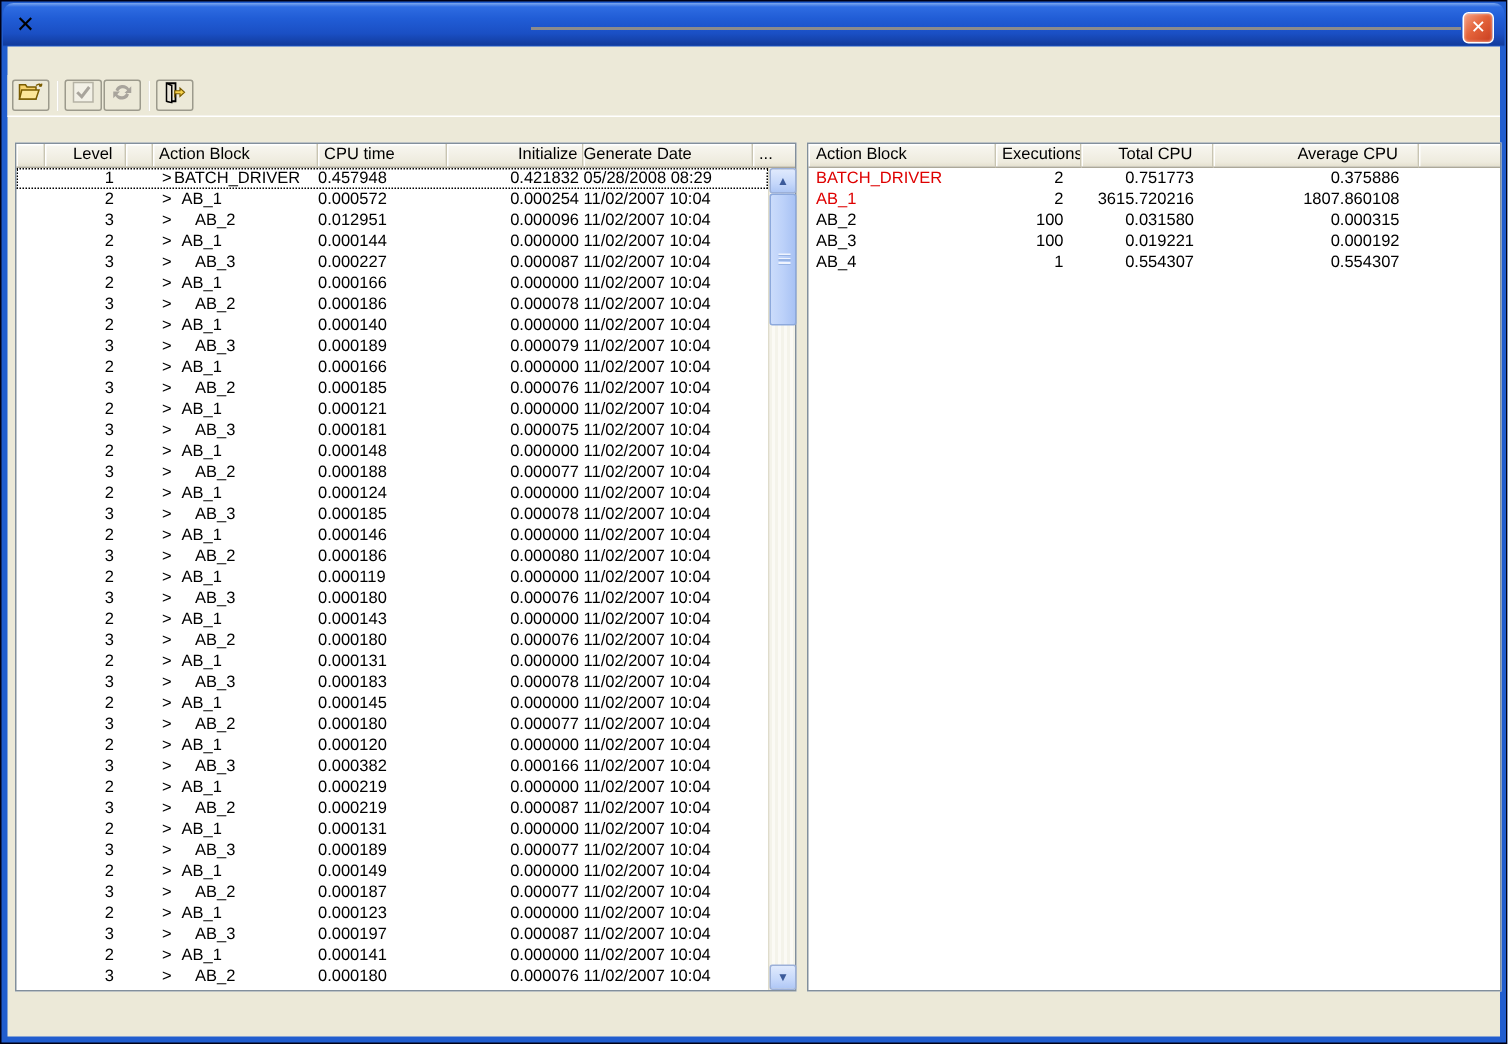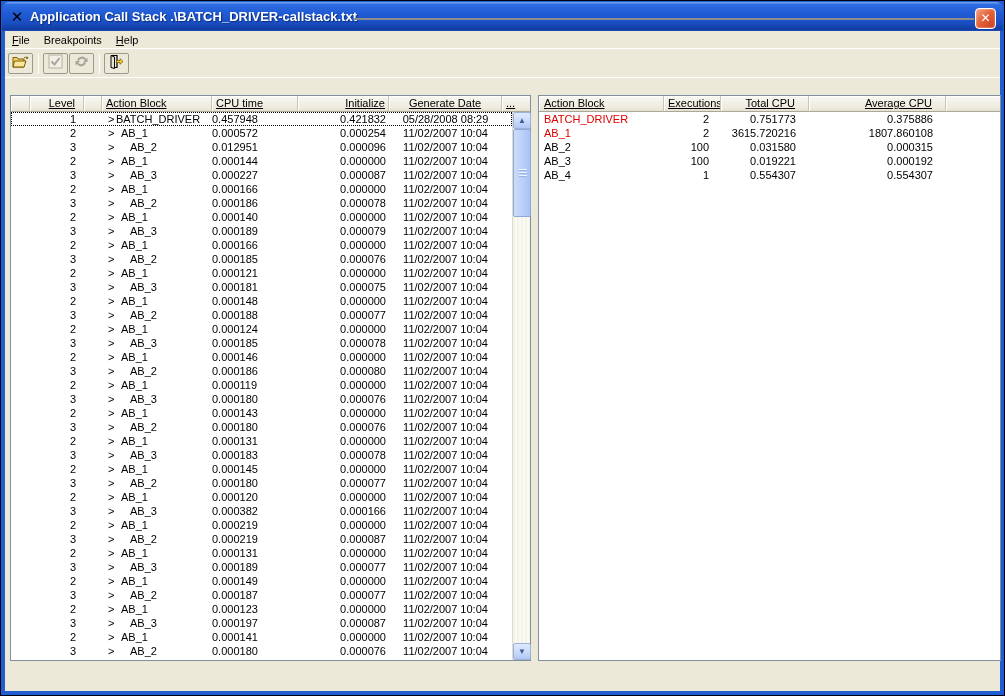--- a/index.html
+++ b/index.html
@@ -74,40 +74,40 @@
   #left-panel  { left:5px;  width:521px; }
   #right-panel { left:533px; width:463px; }
 
   .hdr-row { position:absolute; top:0; left:0; right:0; height:16px; display:flex; }
   .hcell {
     height:16px; flex:0 0 auto;
     background:linear-gradient(180deg,#F8F7F1 0%, #EEEBDE 80%, #E4E0CE 100%);
     border-right:1px solid #C9C5B2; border-bottom:1px solid #ACA899;
     box-shadow:inset 1px 1px 0 #fff;
     font-size:11px; color:#000; line-height:15px;
-    padding-left:4px; overflow:hidden; white-space:nowrap;text-decoration:underline;
+    padding-left:4px; overflow:hidden; white-space:nowrap;
   }
   .hcell.fill { flex:1 1 auto; border-right:none; }
 
   .rows { position:absolute; top:16px; left:0; bottom:0; overflow:hidden; }
   #left-rows  { width:501px; }
   #right-rows { width:461px; }
 
   .lrow, .rrow { display:flex; height:14px; font-size:11px; line-height:14px; color:#000; white-space:nowrap; }
   .lrow.selected { outline:1px dotted #000; outline-offset:-1px; }
   .c { flex:0 0 auto; overflow:hidden; }
 
   
   .c0 { width:19px; }
   .c1 { width:54px; text-align:right; padding-right:8px; }
   .c2 { width:18px; }
   .c3 { width:110px; }
   .c4 { width:86px; padding-right:5px; }
   .c5 { width:91px; text-align:right; padding-right:3px; }
-  .c6 { width:113px; padding-left:0;text-align:center; }
+  .c6 { width:113px; padding-left:0; }
   .c7 { width:28px; }
   .arr { display:inline-block; width:14px; padding-left:6px; }
   .nm.l1 { padding-left:0; }
   .nm.l2 { padding-left:5px; }
   .nm.l3 { padding-left:14px; }
 
   
   .r0 { width:125px; padding-left:5px; }
   .r1 { width:57px;  text-align:right; padding-right:12px; }
   .r2 { width:88px;  text-align:right; padding-right:13px; }
@@ -139,32 +139,26 @@
     background:repeating-linear-gradient(180deg,#EFF4FE 0 1px,#98B4E4 1px 2px, transparent 2px 3px);
   }
 </style>
 </head>
 <body>
 
 <div id="window">
 
   <div class="titlebar">
     <div class="app-icon">✕</div>
-    <div class="title-text">Application Call Stack .\BATCH_DRIVER-callstack.txt</div>
     <div class="title-line"></div>
     <div class="close-btn">✕</div>
   </div>
 
   <div class="client">
 
-    <div class="menubar">
-        <div class="menu-item"><u>F</u>ile</div>
-        <div class="menu-item">Breakpoints</div>
-        <div class="menu-item"><u>H</u>elp</div>
-      </div>
 
     <div class="toolbar">
       <div class="tbtn">
         <span>
           <svg width="17" height="14" viewBox="0 0 17 14">
             <path d="M1 4 L1 12 L12 12 L12 4 L6 4 L5 2.5 L1 2.5 Z" fill="#F7D26A" stroke="#7A5C00" stroke-width="1"></path>
             <path d="M2.5 6 L14 6 L12 12 L1 12 Z" fill="#FCE69A" stroke="#7A5C00" stroke-width="1"></path>
             <path d="M12 3 C14 1.5 15 2 15.5 3.5 M15.5 3.5 L14 3.2 M15.5 3.5 L15.8 1.8" fill="none" stroke="#7A5C00" stroke-width="1"></path>
           </svg>
         </span>

